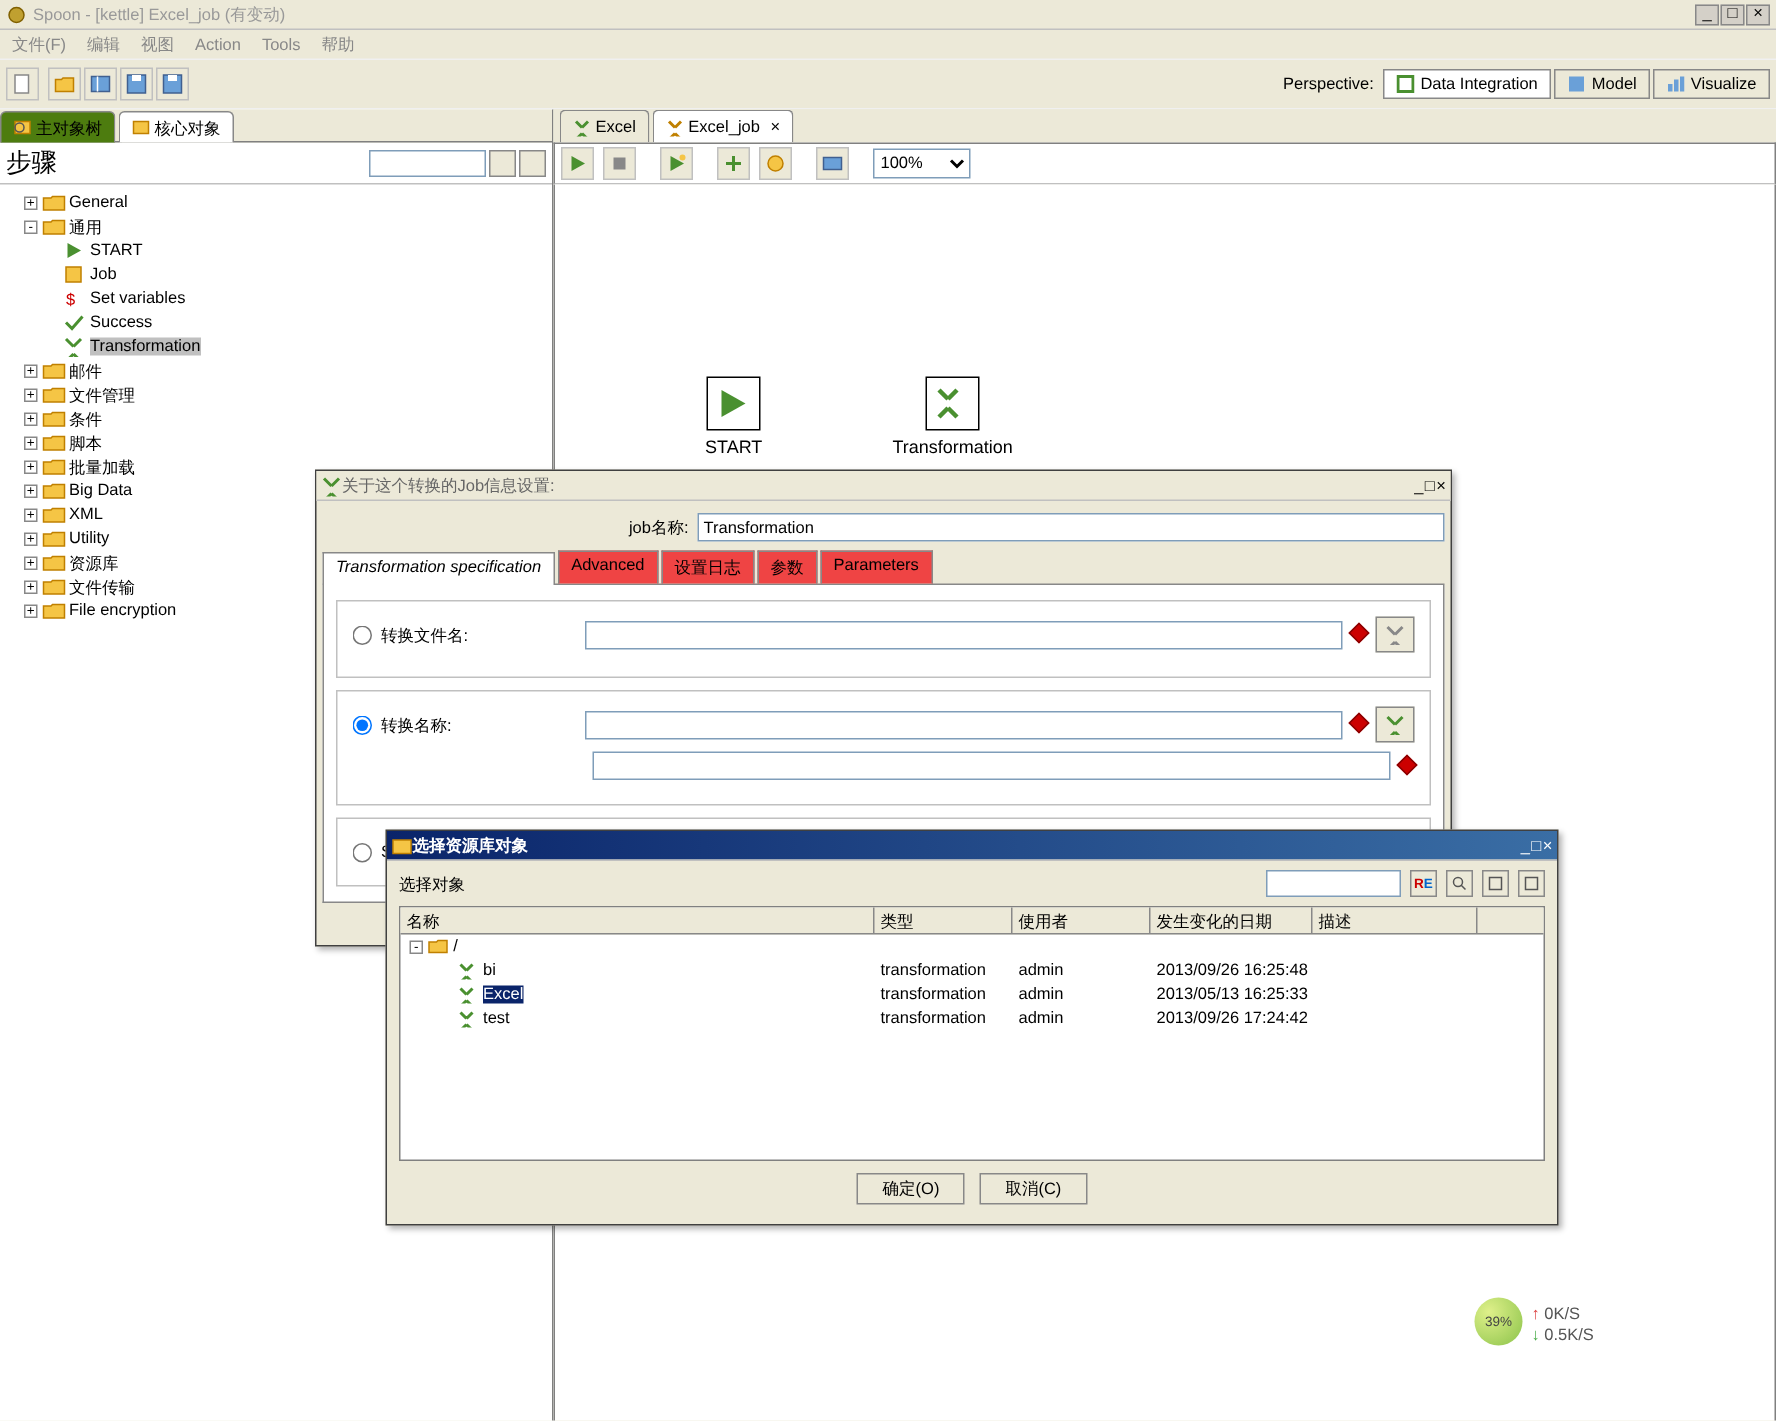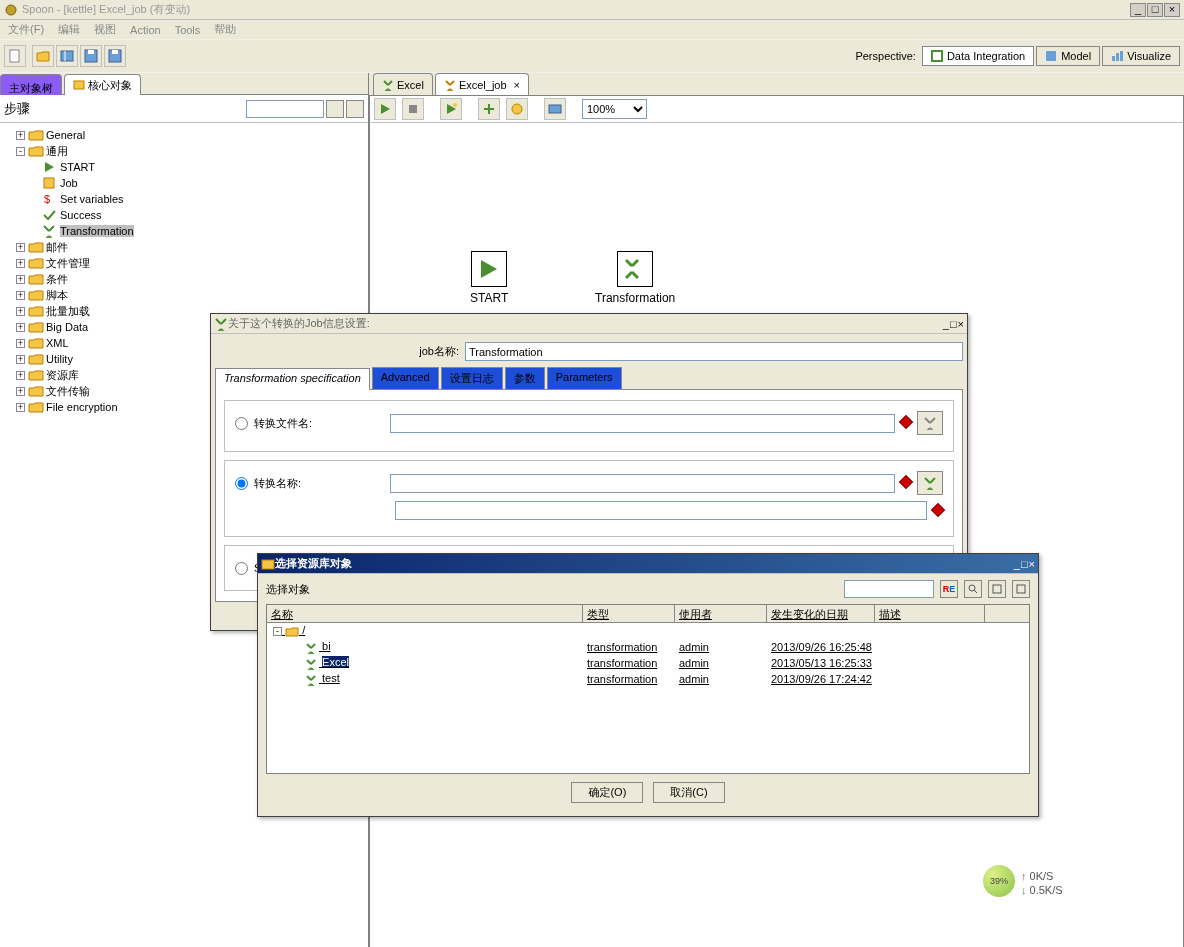--- a/index.html
+++ b/index.html
@@ -18,23 +18,23 @@
 .tbtn { width: 22px; height: 22px; border: 1px solid #c0c0c0; background: #ece9d8; margin-right: 2px; display: flex; align-items: center; justify-content: center; cursor: pointer; }
 .persp { margin-left: auto; display: flex; align-items: center; gap: 2px; }
 .persp .lbl { margin-right: 4px; }
 .persp .pbtn { padding: 3px 8px; border: 1px solid #888; background: #ece9d8; display: flex; align-items: center; gap: 4px; cursor: pointer; }
 .pbtn.active { background: #fff; }
 
 .main-area { display: flex; height: 877px; }
 .sidebar { width: 369px; background: #fff; border-right: 1px solid #808080; display: flex; flex-direction: column; }
 .tab-hdr { display: flex; height: 22px; background: #ece9d8; border-bottom: 1px solid #808080; }
 .side-tab { padding: 3px 8px; border: 1px solid #888; border-bottom: none; background: #fff; border-radius: 4px 4px 0 0; margin-right: 2px; display: flex; align-items: center; gap: 3px; cursor: pointer; position: relative; top: 1px; }
-.side-tab.inactive { background: #8b5cf6; flex-direction: column; }
+.side-tab.inactive { background: #4d7c0f; }
 .steps-hdr { display: flex; align-items: center; padding: 4px; border-bottom: 1px solid #c0c0c0; height: 28px; }
-.steps-hdr .lbl { flex: 1; font-size: 13px; }
+.steps-hdr .lbl { flex: 1; font-size: 17px; }
 .steps-hdr input { width: 78px; height: 18px; border: 1px solid #7f9db9; }
 .steps-hdr .sbtn { width: 18px; height: 18px; border: 1px solid #888; margin-left: 2px; background: #ece9d8; cursor: pointer; }
 
 .tree { flex: 1; overflow: auto; padding: 4px 2px; }
 .tree-node { display: flex; align-items: center; height: 16px; white-space: nowrap; cursor: pointer; }
 .tree-node .exp { width: 9px; height: 9px; border: 1px solid #888; text-align: center; line-height: 7px; font-size: 9px; margin-right: 3px; background: #fff; }
 .tree-node .tico { width: 16px; height: 14px; margin-right: 2px; display: inline-flex; align-items: center; justify-content: center; }
 .tree-node.selected span.lbl { background: #c0c0c0; }
 .tree-node.l1 { padding-left: 14px; }
 .tree-node.l2 { padding-left: 40px; }
@@ -57,40 +57,40 @@
 .dialog { position: absolute; background: #ece9d8; border: 1px solid #404040; box-shadow: 2px 2px 4px rgba(0,0,0,0.3); }
 .dlg1 { left: 210px; top: 313px; width: 758px; height: 318px; }
 .dlg-title { height: 20px; background: #ece9d8; display: flex; align-items: center; padding: 0 3px; border-bottom: 1px solid #c0c0c0; }
 .dlg-title .t { flex: 1; color: #666; }
 .dlg-title .wbtns { display: flex; gap: 1px; }
 .dlg-body { padding: 4px; }
 .field-row { display: flex; align-items: center; margin: 4px 0; }
 .field-row .flbl { width: 250px; text-align: right; padding-right: 6px; }
 .field-row input[type=text] { flex: 1; height: 19px; border: 1px solid #7f9db9; padding: 0 3px; }
 .dlg-tabs { display: flex; border-bottom: 1px solid #888; margin: 6px 0 0 0; }
-.dtab { padding: 3px 8px; border: 1px solid #888; border-bottom: none; background: #1d4ed8; margin-right: 2px; cursor: pointer; }
+.dtab { padding: 3px 8px; border: 1px solid #888; border-bottom: none; background: #ef4444; margin-right: 2px; cursor: pointer; }
 .dtab.active { background: #fff; position: relative; top: 1px; font-style: italic; }
 .spec-panel { border: 1px solid #888; border-top: none; background: #fff; padding: 10px 8px; }
 .spec-group { border: 1px solid #c0c0c0; padding: 10px; margin-bottom: 8px; position: relative; }
 .spec-row { display: flex; align-items: center; gap: 6px; margin-bottom: 6px; }
 .spec-row .rlbl { width: 130px; }
 .spec-row input[type=text] { flex: 1; height: 19px; border: 1px solid #7f9db9; padding: 0 3px; }
 .diamond { width: 10px; height: 10px; display: inline-block; transform: rotate(45deg); background: #c00; border: 1px solid #800; position: relative; top: -1px; }
 .icon-btn { width: 26px; height: 24px; border: 1px solid #888; background: #ece9d8; display: flex; align-items: center; justify-content: center; cursor: pointer; }
 
 
 .dlg2 { left: 257px; top: 553px; width: 782px; height: 264px; }
 .dlg2 .dlg-title { background: linear-gradient(to right, #0a246a, #3a6ea5); color: #fff; }
 .dlg2 .dlg-title .t { color: #fff; font-weight: bold; }
 .dlg2-body { background: #ece9d8; }
 .sel-row { display: flex; align-items: center; padding: 6px 8px; gap: 6px; }
 .sel-row .lbl { flex: 1; }
 .sel-row input { width: 90px; height: 18px; border: 1px solid #7f9db9; }
 .sel-row .ibtn { width: 18px; height: 18px; border: 1px solid #888; background: #ece9d8; cursor: pointer; display: flex; align-items: center; justify-content: center; }
-.grid { background: #fff; border: 1px solid #808080; margin: 0 8px; height: 170px; text-decoration: underline; }
+.grid { background: #fff; border: 1px solid #808080; margin: 0 8px; height: 170px; }
 .grid-hdr { display: flex; background: #ece9d8; border-bottom: 1px solid #888; height: 18px; }
 .grid-hdr .col { border-right: 1px solid #888; padding: 2px 4px; }
 .grid-body { }
 .grid-row { display: flex; height: 16px; align-items: center; }
 .grid-row .cell { padding: 0 4px; white-space: nowrap; }
 .grid-row.sel .cell.name span { background: #0a246a; color: #fff; }
 .c-name { width: 316px; }
 .c-type { width: 92px; }
 .c-user { width: 92px; }
 .c-date { width: 108px; }

